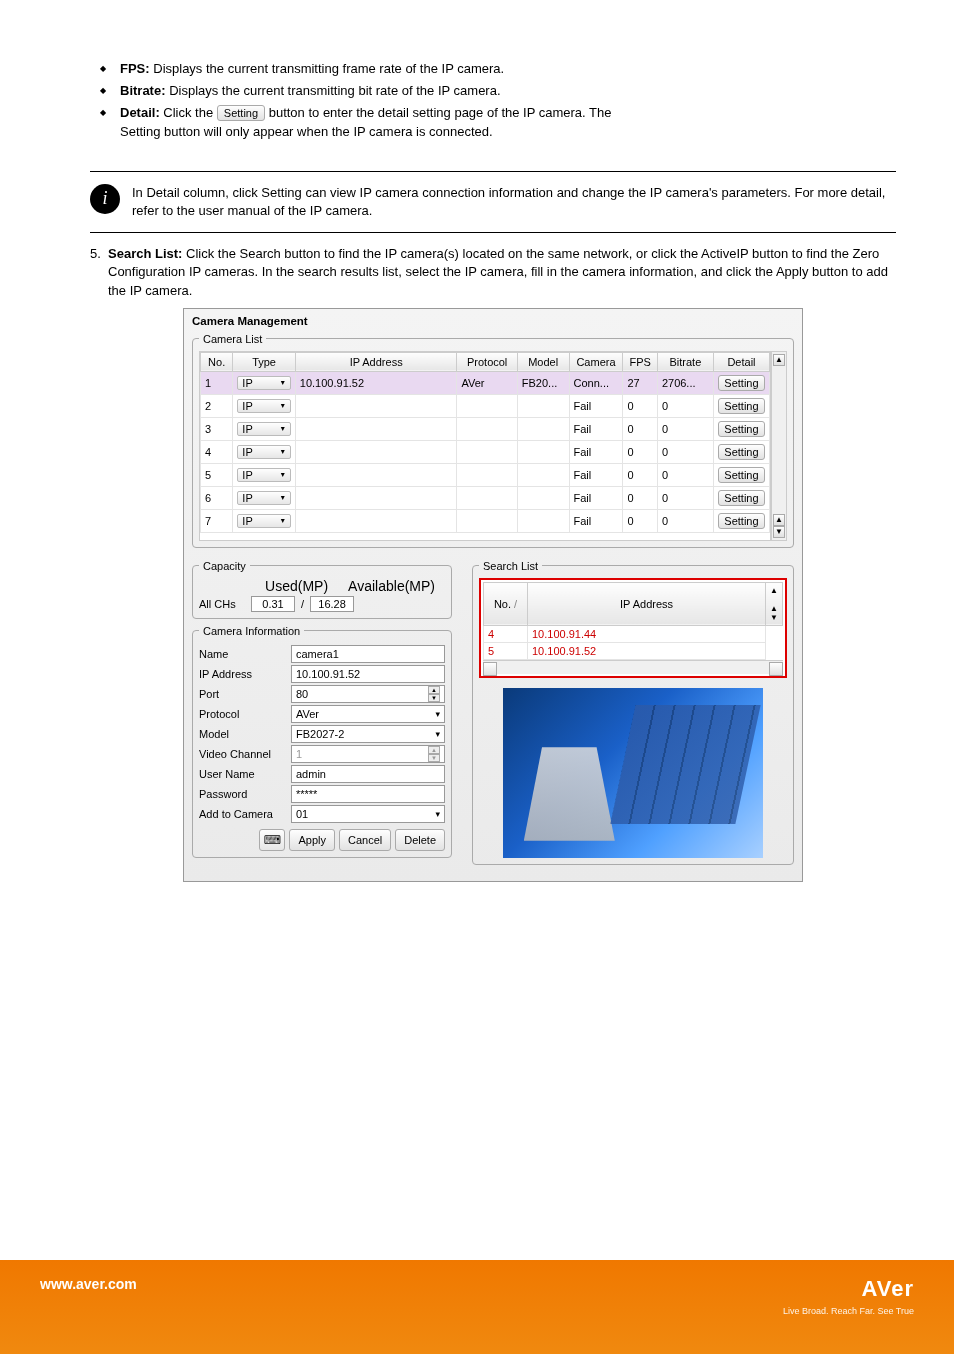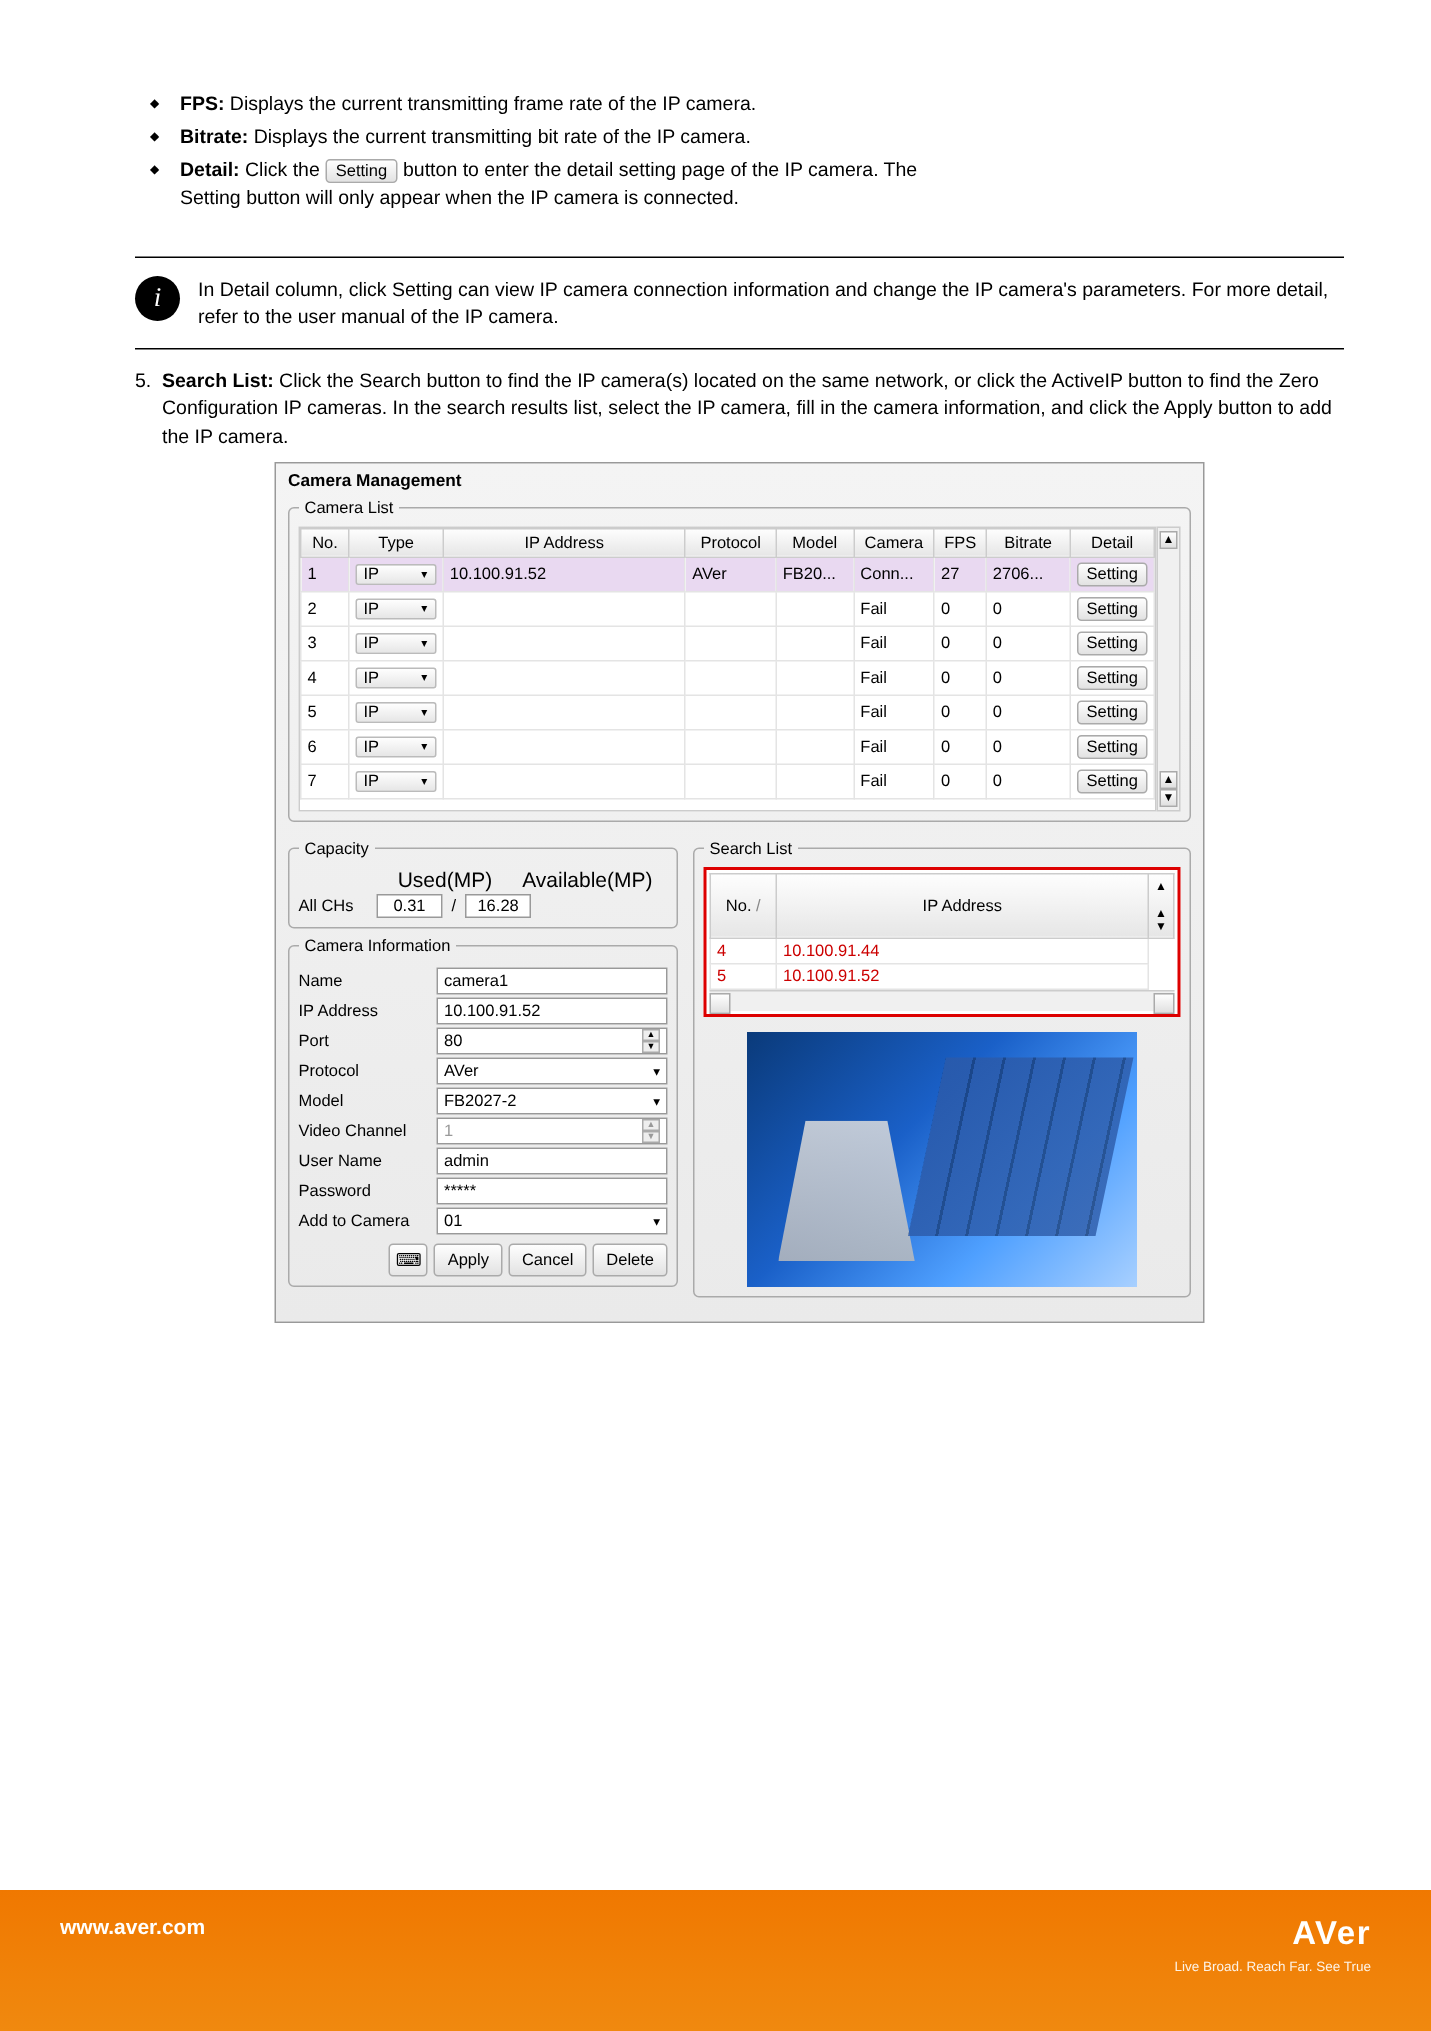--- a/index.html
+++ b/index.html
@@ -150,21 +150,21 @@
     background: linear-gradient(#fefefe,#e2e2e2);
     border: 1px solid #aaa;
     border-radius: 3px;
     padding: 2px 8px;
     font-size: 11px;
     font-family: Tahoma, Arial, sans-serif;
     cursor: pointer;
   }
   .row2 {
     display: flex;
-    gap: 10px;
+    gap: 20px;
     align-items: flex-start;
   }
   .row2 > .left {
     width: 260px;
   }
   .row2 > .right {
     flex: 1;
   }
   .cap-row {
     display: flex;

